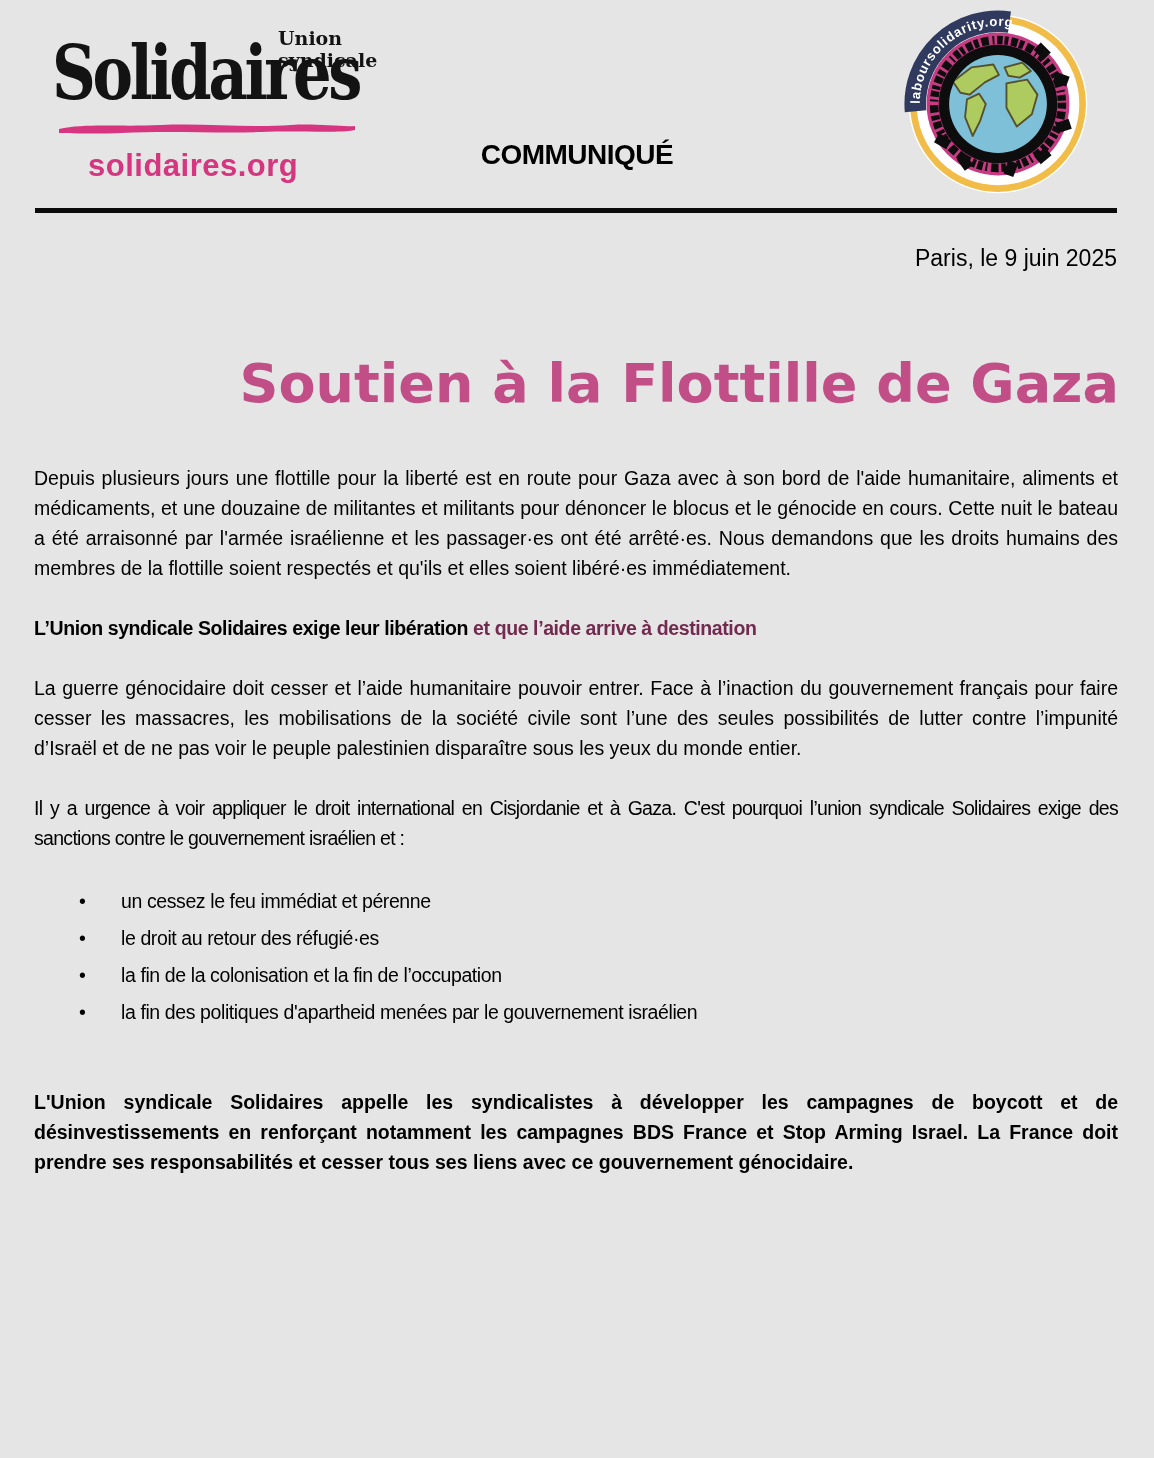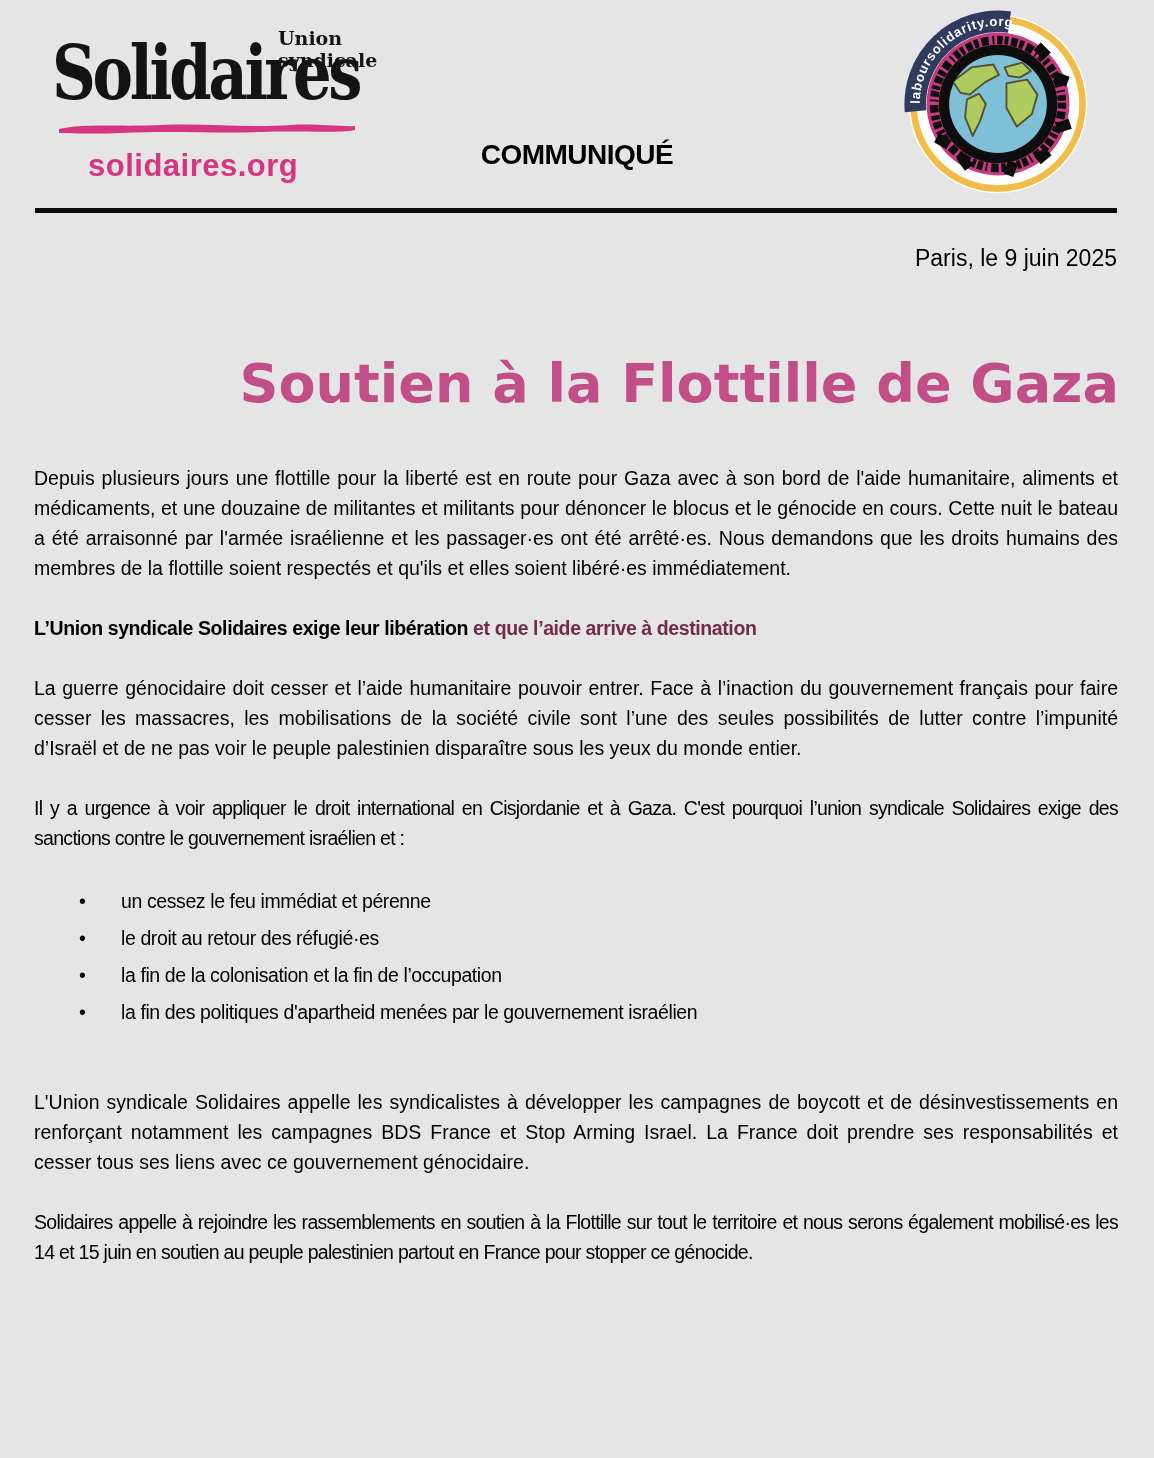--- a/index.html
+++ b/index.html
@@ -80,21 +80,21 @@
   ul.demand-list li{
     position:relative;
     padding-left:42px;
     font-size:19.5px;line-height:37px;letter-spacing:-0.4px;
   }
   ul.demand-list li::before{
     content:"•";
     position:absolute;left:0;top:0;
     font-size:19.5px;
   }
-  .extra-space{margin-top:56px !important;}
+  .extra-space{margin-top:56px !important;font-weight:bold;}
 </style>
 </head>
 <body>
 
 <div class="page">
 
   <header class="header">
     <div class="logo-main">Solidaires</div>
     <div class="logo-sub">Union
 syndicale</div>
@@ -156,16 +156,15 @@
 
     <ul class="demand-list">
       <li>un cessez le feu immédiat et pérenne</li>
       <li>le droit au retour des réfugié·es</li>
       <li>la fin de la colonisation et la fin de l’occupation</li>
       <li>la fin des politiques d'apartheid menées par le gouvernement israélien</li>
     </ul>
 
     <p class="extra-space">L'Union syndicale Solidaires appelle les syndicalistes à développer les campagnes de boycott et de désinvestissements en renforçant notamment les campagnes BDS France et Stop Arming Israel. La France doit prendre ses responsabilités et cesser tous ses liens avec ce gouvernement génocidaire.</p>
 
-    <p class="condensed">Solidaires appelle à rejoindre les rassemblements en soutien à la Flottille sur tout le territoire et nous serons également mobilisé·es les 14 et 15 juin en soutien au peuple palestinien partout en France pour stopper ce génocide.</p>
   </main>
 
 </div>
 
 </body></html>

